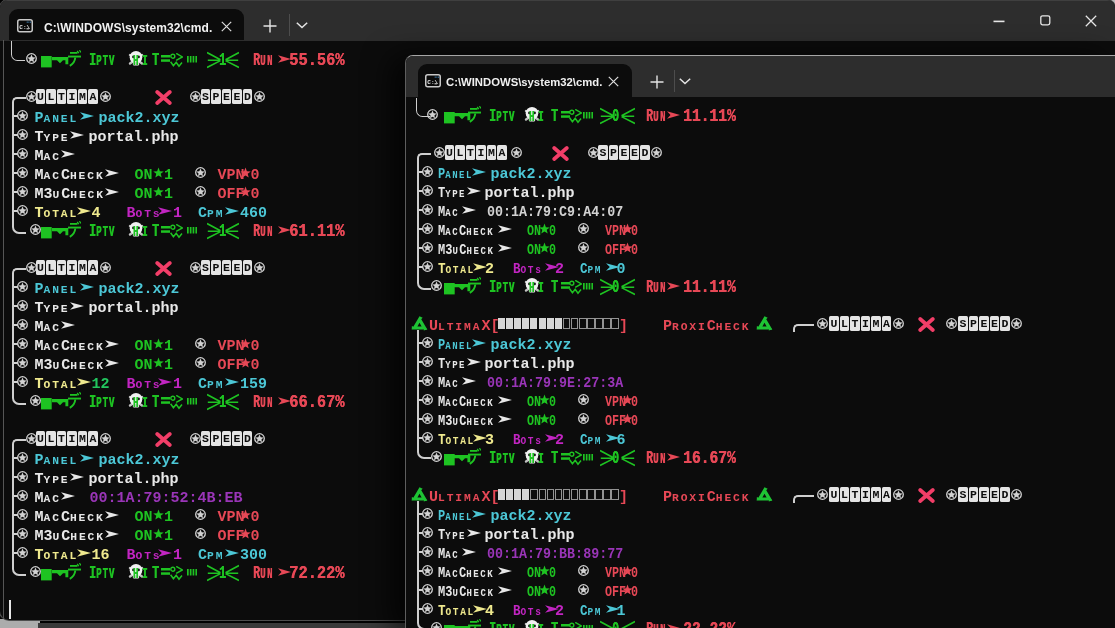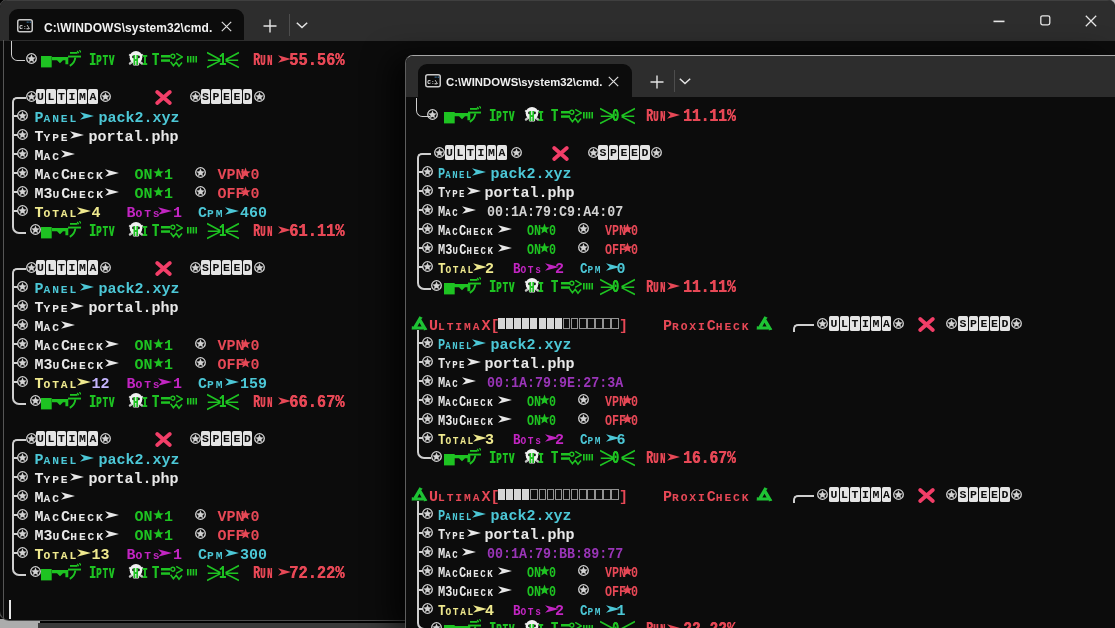--- a/index.html
+++ b/index.html
@@ -392,21 +392,21 @@
       </svg>
       <div class="t" style="left:217.5px;top:353px;color:#E74856;z-index:1;font-size:15px">OFF</div>
       <svg style="position:absolute;left:239.5px;top:356.5px;z-index:2" width="11" height="11" viewBox="0 0 11 11">
         <polygon points="5.50,0.60 6.86,4.23 10.73,4.40 7.70,6.81 8.73,10.55 5.50,8.41 2.27,10.55 3.30,6.81 0.27,4.40 4.14,4.23" fill="#E74856"></polygon>
       </svg>
       <div class="t" style="left:250.5px;top:353px;color:#E74856;z-index:1;font-size:15px">0</div>
       <div class="t" style="left:34.5px;top:372px;color:#EFE98E;z-index:1;font-size:15px">T<span class="s">OTAL</span></div>
       <svg style="position:absolute;left:77px;top:377px;z-index:1" width="14" height="10" viewBox="0 0 14 10">
         <polygon points="0,1.2 14,5.0 0,8.8 3.8,5.0" fill="#EFE98E"></polygon>
       </svg>
-      <div class="t" style="left:91.5px;top:372px;color:#c4b5fd;z-index:1;font-size:15px">12</div>
+      <div class="t" style="left:91.5px;top:372px;color:#22c55e;z-index:1;font-size:15px">12</div>
       <div class="t" style="left:126.5px;top:372px;color:#C225C2;z-index:1;font-size:15px">B<span class="s">OTs</span></div>
       <svg style="position:absolute;left:157.5px;top:377px;z-index:1" width="14" height="10" viewBox="0 0 14 10">
         <polygon points="0,1.2 14,5.0 0,8.8 3.8,5.0" fill="#C225C2"></polygon>
       </svg>
       <div class="t" style="left:173px;top:372px;color:#C225C2;z-index:1;font-size:15px">1</div>
       <div class="t" style="left:198px;top:372px;color:#4CC7D6;z-index:1;font-size:15px">C<span class="s">PM</span></div>
       <svg style="position:absolute;left:224.5px;top:377px;z-index:1" width="14" height="10" viewBox="0 0 14 10">
         <polygon points="0,1.2 14,5.0 0,8.8 3.8,5.0" fill="#4CC7D6"></polygon>
       </svg>
       <div class="t" style="left:240px;top:372px;color:#4CC7D6;z-index:1;font-size:15px">159</div>
@@ -533,20 +533,21 @@
       <div class="t" style="left:98.5px;top:448px;color:#4CC7D6;z-index:1;font-size:15px">pack2.xyz</div>
       <div class="t" style="left:34.5px;top:467px;color:#E8E8E8;z-index:1;font-size:15px">T<span class="s">YPE</span></div>
       <svg style="position:absolute;left:70px;top:472px;z-index:1" width="14" height="10" viewBox="0 0 14 10">
         <polygon points="0,1.2 14,5.0 0,8.8 3.8,5.0" fill="#E8E8E8"></polygon>
       </svg>
       <div class="t" style="left:88.5px;top:467px;color:#E8E8E8;z-index:1;font-size:15px">portal.php</div>
       <div class="t" style="left:34.5px;top:486px;color:#E8E8E8;z-index:1;font-size:15px">M<span class="s">AC</span></div>
       <svg style="position:absolute;left:61px;top:491px;z-index:1" width="14" height="10" viewBox="0 0 14 10">
         <polygon points="0,1.2 14,5.0 0,8.8 3.8,5.0" fill="#E8E8E8"></polygon>
       </svg>
+      <div class="t" style="left:89.5px;top:486px;color:#9A35B8;z-index:1;font-size:15px">00:1A:79:52:4B:EB</div>
       <div class="t" style="left:34.5px;top:505px;color:#E8E8E8;z-index:1;font-size:15px">M<span class="s">AC</span>C<span class="s">HECK</span></div>
       <svg style="position:absolute;left:105px;top:510px;z-index:1" width="14" height="10" viewBox="0 0 14 10">
         <polygon points="0,1.2 14,5.0 0,8.8 3.8,5.0" fill="#E8E8E8"></polygon>
       </svg>
       <div class="t" style="left:134.5px;top:505px;color:#1EC322;z-index:1;font-size:15px">ON</div>
       <svg style="position:absolute;left:153px;top:508.5px;z-index:2" width="11" height="11" viewBox="0 0 11 11">
         <polygon points="5.50,0.60 6.86,4.23 10.73,4.40 7.70,6.81 8.73,10.55 5.50,8.41 2.27,10.55 3.30,6.81 0.27,4.40 4.14,4.23" fill="#1EC322"></polygon>
       </svg>
       <div class="t" style="left:164px;top:505px;color:#1EC322;z-index:1;font-size:15px">1</div>
       <svg style="position:absolute;left:194.5px;top:509px;z-index:1" width="11" height="11" viewBox="0 0 11 11">
@@ -573,21 +574,21 @@
       </svg>
       <div class="t" style="left:217.5px;top:524px;color:#E74856;z-index:1;font-size:15px">OFF</div>
       <svg style="position:absolute;left:239.5px;top:527.5px;z-index:2" width="11" height="11" viewBox="0 0 11 11">
         <polygon points="5.50,0.60 6.86,4.23 10.73,4.40 7.70,6.81 8.73,10.55 5.50,8.41 2.27,10.55 3.30,6.81 0.27,4.40 4.14,4.23" fill="#E74856"></polygon>
       </svg>
       <div class="t" style="left:250.5px;top:524px;color:#E74856;z-index:1;font-size:15px">0</div>
       <div class="t" style="left:34.5px;top:543px;color:#EFE98E;z-index:1;font-size:15px">T<span class="s">OTAL</span></div>
       <svg style="position:absolute;left:77px;top:548px;z-index:1" width="14" height="10" viewBox="0 0 14 10">
         <polygon points="0,1.2 14,5.0 0,8.8 3.8,5.0" fill="#EFE98E"></polygon>
       </svg>
-      <div class="t" style="left:91.5px;top:543px;color:#EFE98E;z-index:1;font-size:15px">13</div>
+      <div class="t" style="left:91.5px;top:543px;color:#EFE98E;z-index:1;font-size:15px">16</div>
       <div class="t" style="left:126.5px;top:543px;color:#C225C2;z-index:1;font-size:15px">B<span class="s">OTs</span></div>
       <svg style="position:absolute;left:157.5px;top:548px;z-index:1" width="14" height="10" viewBox="0 0 14 10">
         <polygon points="0,1.2 14,5.0 0,8.8 3.8,5.0" fill="#C225C2"></polygon>
       </svg>
       <div class="t" style="left:173px;top:543px;color:#C225C2;z-index:1;font-size:15px">1</div>
       <div class="t" style="left:198px;top:543px;color:#4CC7D6;z-index:1;font-size:15px">C<span class="s">PM</span></div>
       <svg style="position:absolute;left:224.5px;top:548px;z-index:1" width="14" height="10" viewBox="0 0 14 10">
         <polygon points="0,1.2 14,5.0 0,8.8 3.8,5.0" fill="#4CC7D6"></polygon>
       </svg>
       <div class="t" style="left:240px;top:543px;color:#4CC7D6;z-index:1;font-size:15px">300</div>

